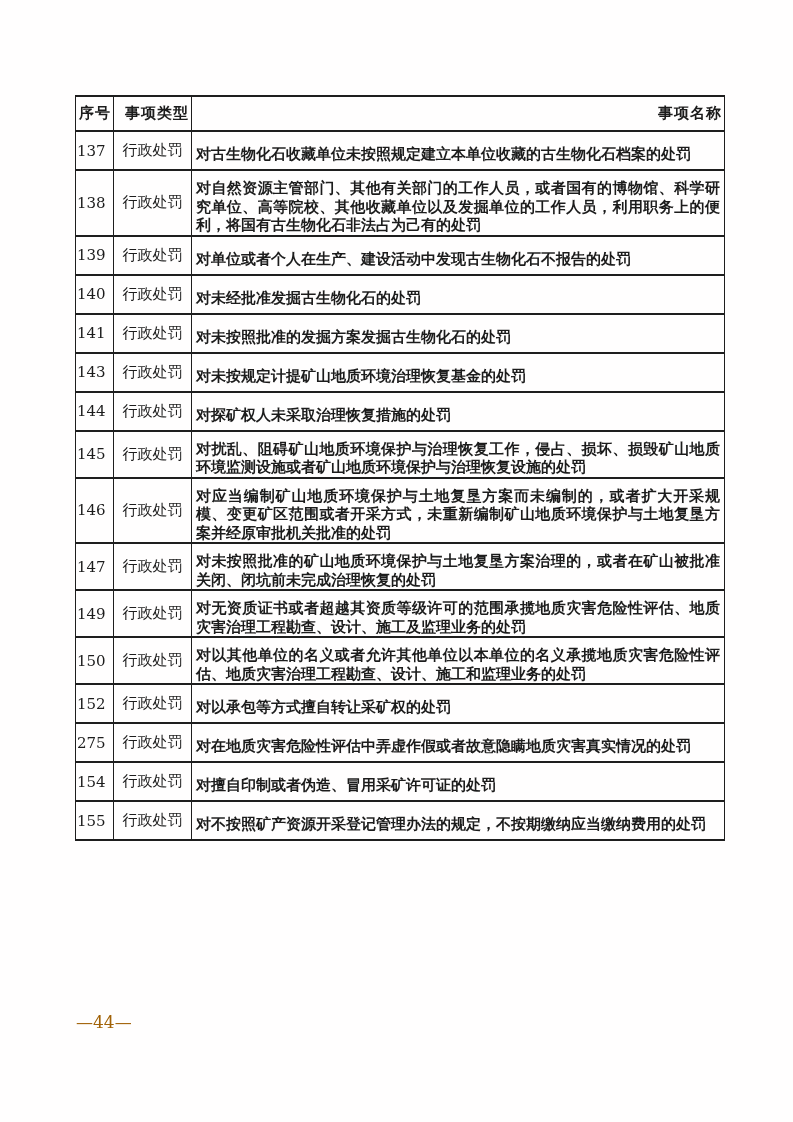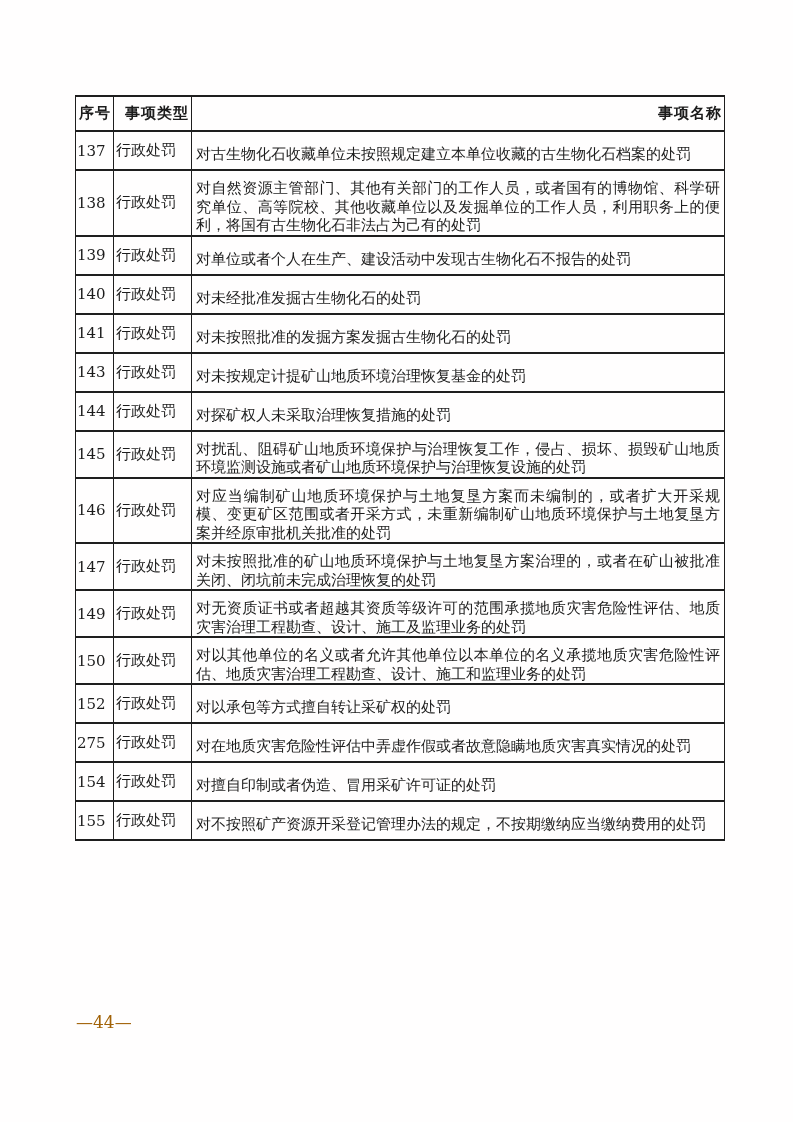--- a/index.html
+++ b/index.html
@@ -39,27 +39,29 @@
     font-weight: bold;
     text-align: right;
     padding: 7px 2px;
     letter-spacing: 1px;
     margin-left: 24px;
   }
   .doc-table td.no {
     padding: 9px 1px;
   }
   .doc-table td.type {
+    text-align: center;
     padding: 9px 2px;
   }
   .doc-table td.name {
     text-align: justify;
     text-justify: inter-character;
     padding: 8px 4px 0 4px;
     line-height: 18.5px;
+    font-weight: bold;
   }
   .page-footer {
     position: absolute;
     left: 76px;
     top: 1012px;
     font-size: 17px;
     color: #a16207;
     letter-spacing: 0px;
   }
 </style>

